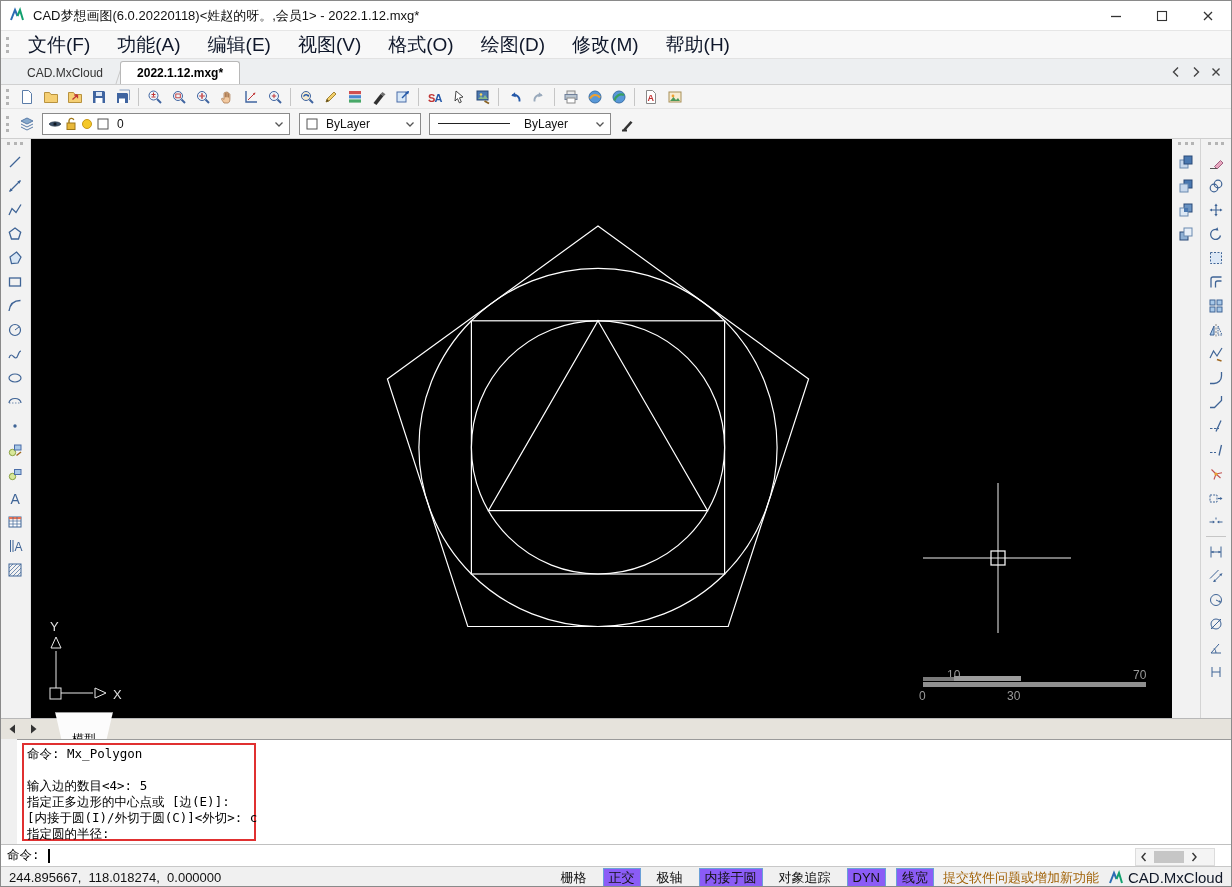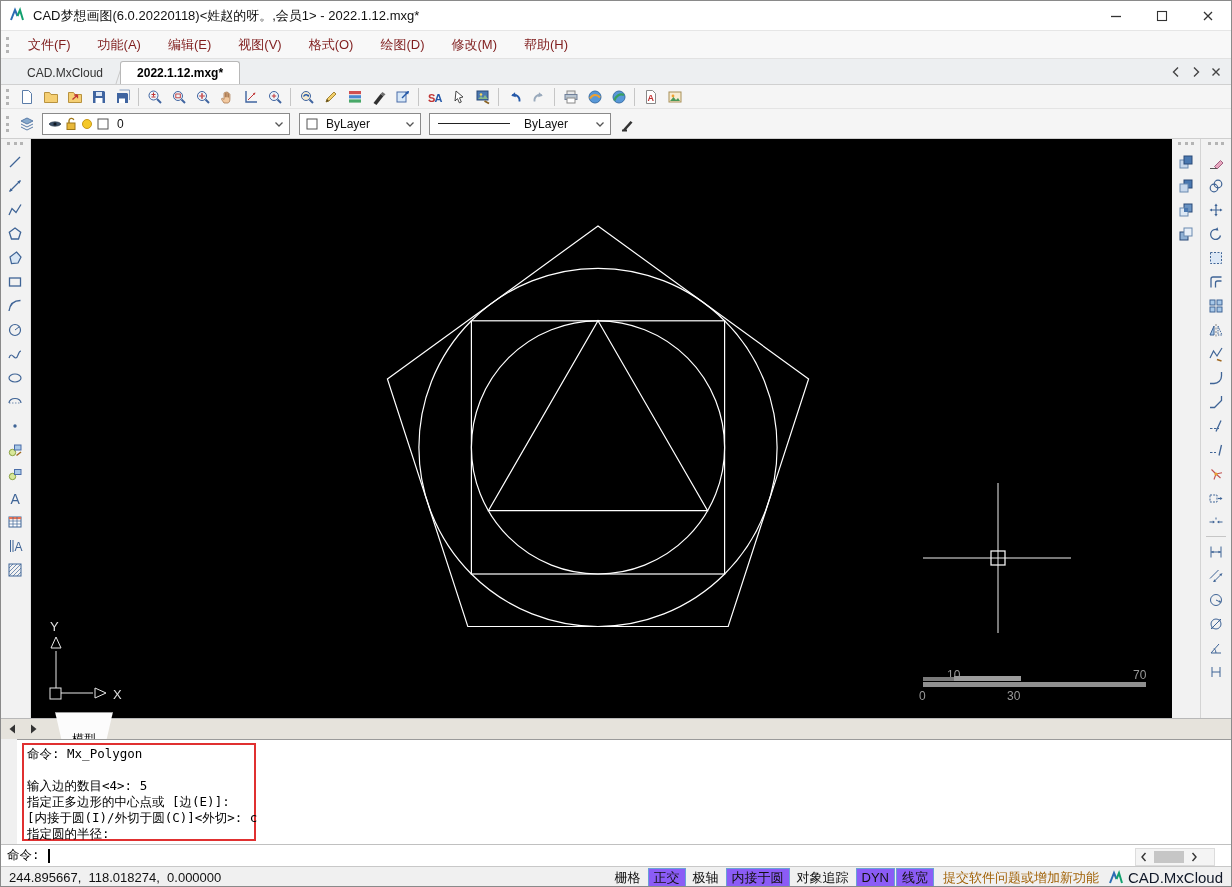--- a/index.html
+++ b/index.html
@@ -6,21 +6,21 @@
   .window{position:relative;width:1232px;height:887px;background:#f0f0f0;border:1px solid #8a8a8a;box-sizing:border-box;overflow:hidden;}
   
   .titlebar{position:absolute;left:0;top:0;width:100%;height:30px;background:#ffffff;display:flex;align-items:center;border-bottom:1px solid #e6e6e6;box-sizing:border-box;}
   .tlogo{margin:0 6px 0 8px;width:18px;height:18px;}
   .ttext{font-size:13px;color:#111;}
   .wbtns{margin-left:auto;display:flex;height:100%;}
   .wbtn{width:46px;height:100%;display:flex;align-items:center;justify-content:center;}
   
   .menubar{position:absolute;left:0;top:30px;width:100%;height:28px;background:#f8f8f8;display:flex;align-items:center;border-bottom:1px solid #e2e2e2;box-sizing:border-box;}
   .grip{width:0;height:16px;border-left:3px dotted #b4b4b4;margin:0 6px 0 5px;}
-  .menu-item{padding:4px 13px;font-size:13px;color:#7f1d1d;}
+  .menu-item{padding:4px 13px;font-size:19px;color:#0f172a;}
   
   .tabbar{position:absolute;left:0;top:58px;width:100%;height:26px;background:#edeff1;display:flex;align-items:flex-end;box-sizing:border-box;border-bottom:1px solid #d0d0d0;}
   .tab{height:22px;line-height:22px;padding:0 16px;font-size:12px;color:#333;position:relative;}
   .tab.inactive{background:transparent;border-right:1px solid #c8c8c8;transform:skewX(-18deg);margin-left:10px;}
   .tab.inactive>span{display:inline-block;transform:skewX(18deg);}
   .tab.active{background:#ffffff;border:1px solid #b8b8b8;border-bottom:none;font-weight:bold;color:#000;border-radius:3px 3px 0 0;}
   .tabctrls{margin-left:auto;display:flex;align-items:center;gap:2px;padding-right:6px;height:100%;}
   .tabctrl{width:18px;height:18px;display:flex;align-items:center;justify-content:center;}
   
   .toolbar1{position:absolute;left:0;top:84px;width:100%;height:24px;background:#f5f5f5;display:flex;align-items:center;border-bottom:1px solid #e4e4e4;box-sizing:border-box;}
@@ -740,21 +740,21 @@
           <svg viewBox="0 0 16 16" width="16" height="16">
             <path d="M6.5 4L10 8l-3.5 4" fill="none" stroke="#333" stroke-width="1.4"></path>
           </svg>
         </span>
     </div>
   </div>
 
   <div class="statusbar">
     <span class="coords">244.895667,  118.018274,  0.000000</span>
     <span class="spacer"></span>
-    <div class="tbrow" style="gap:1px;">
+    <div class="tbrow" style="gap:10px;">
         <div class="toggle">栅格</div>
         <div class="toggle on">正交</div>
         <div class="toggle">极轴</div>
         <div class="toggle on">内接于圆</div>
         <div class="toggle">对象追踪</div>
         <div class="toggle on">DYN</div>
         <div class="toggle on">线宽</div>
       </div>
     <span class="statuslink">提交软件问题或增加新功能</span>
     <span class="brand">

